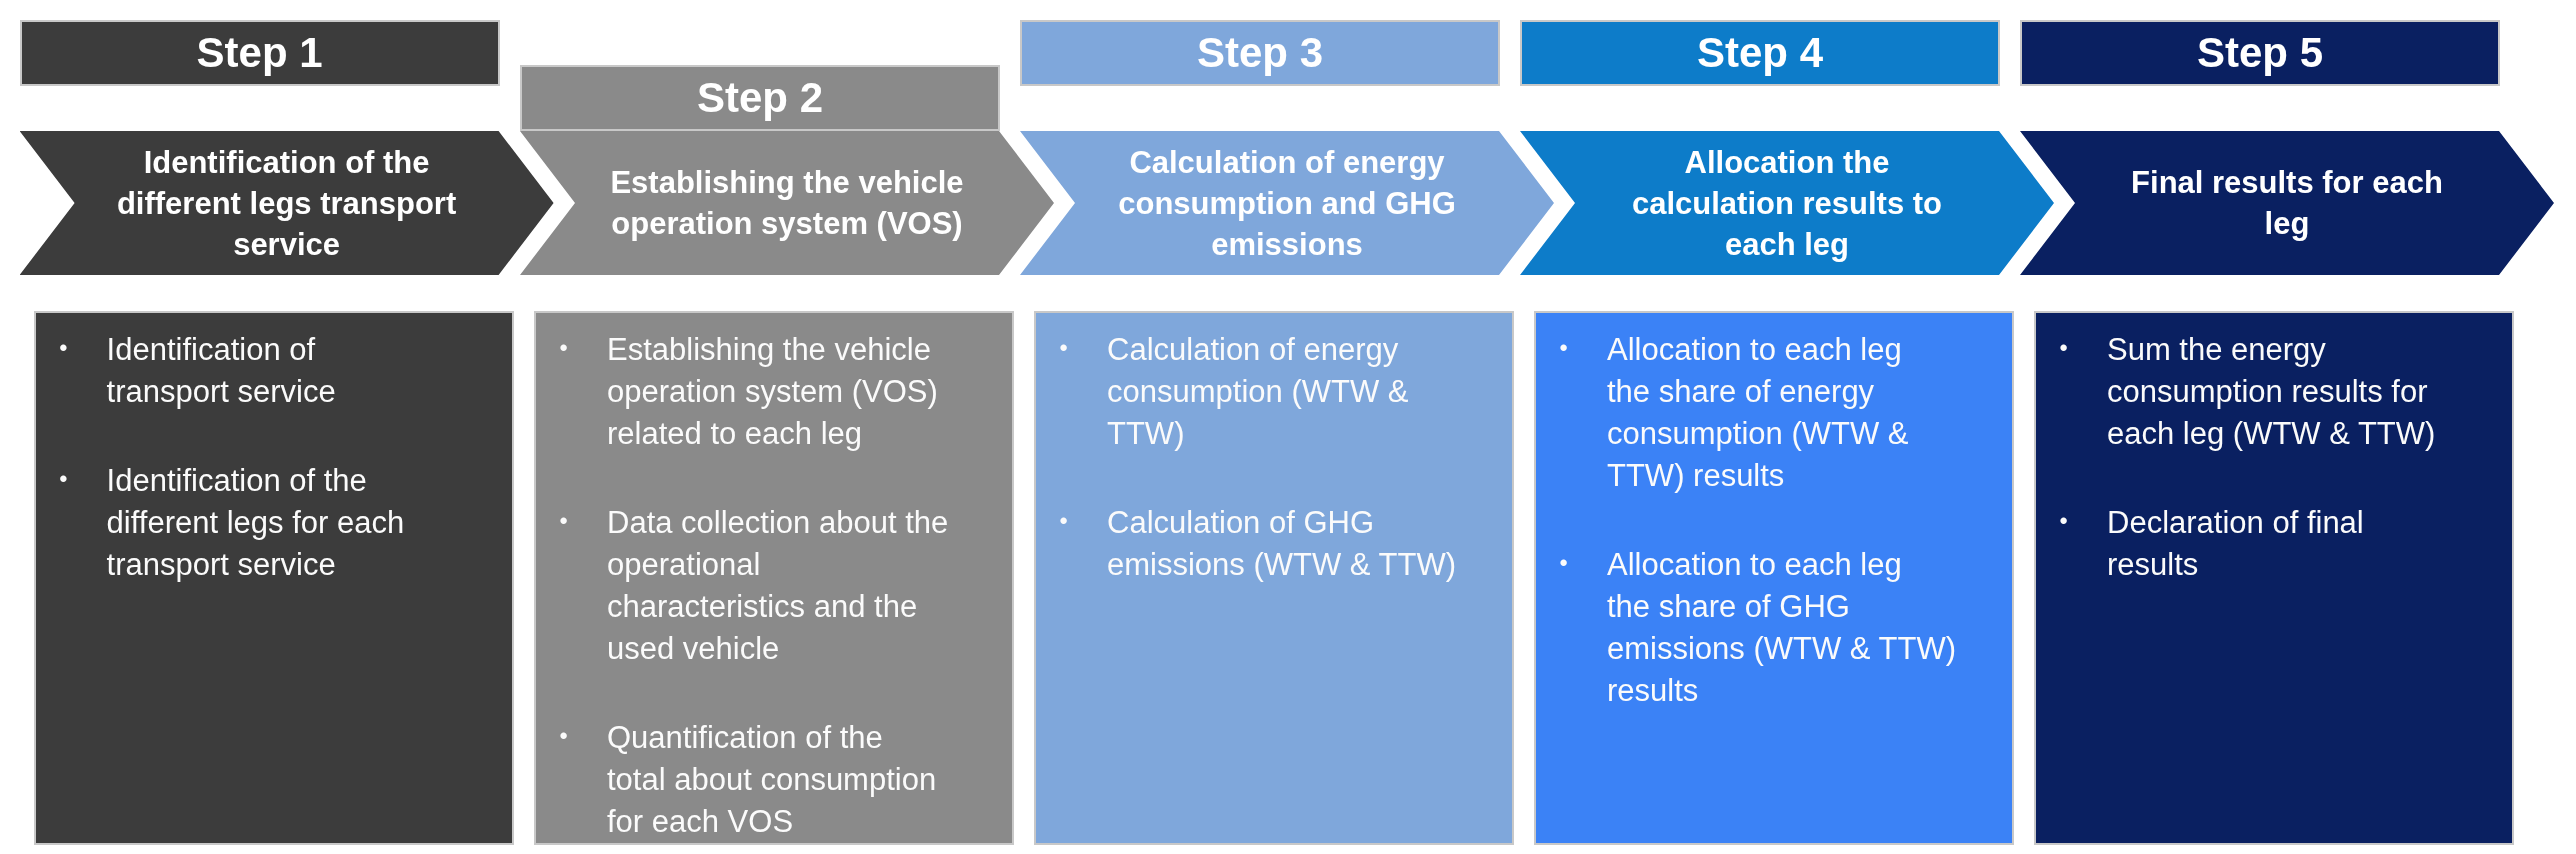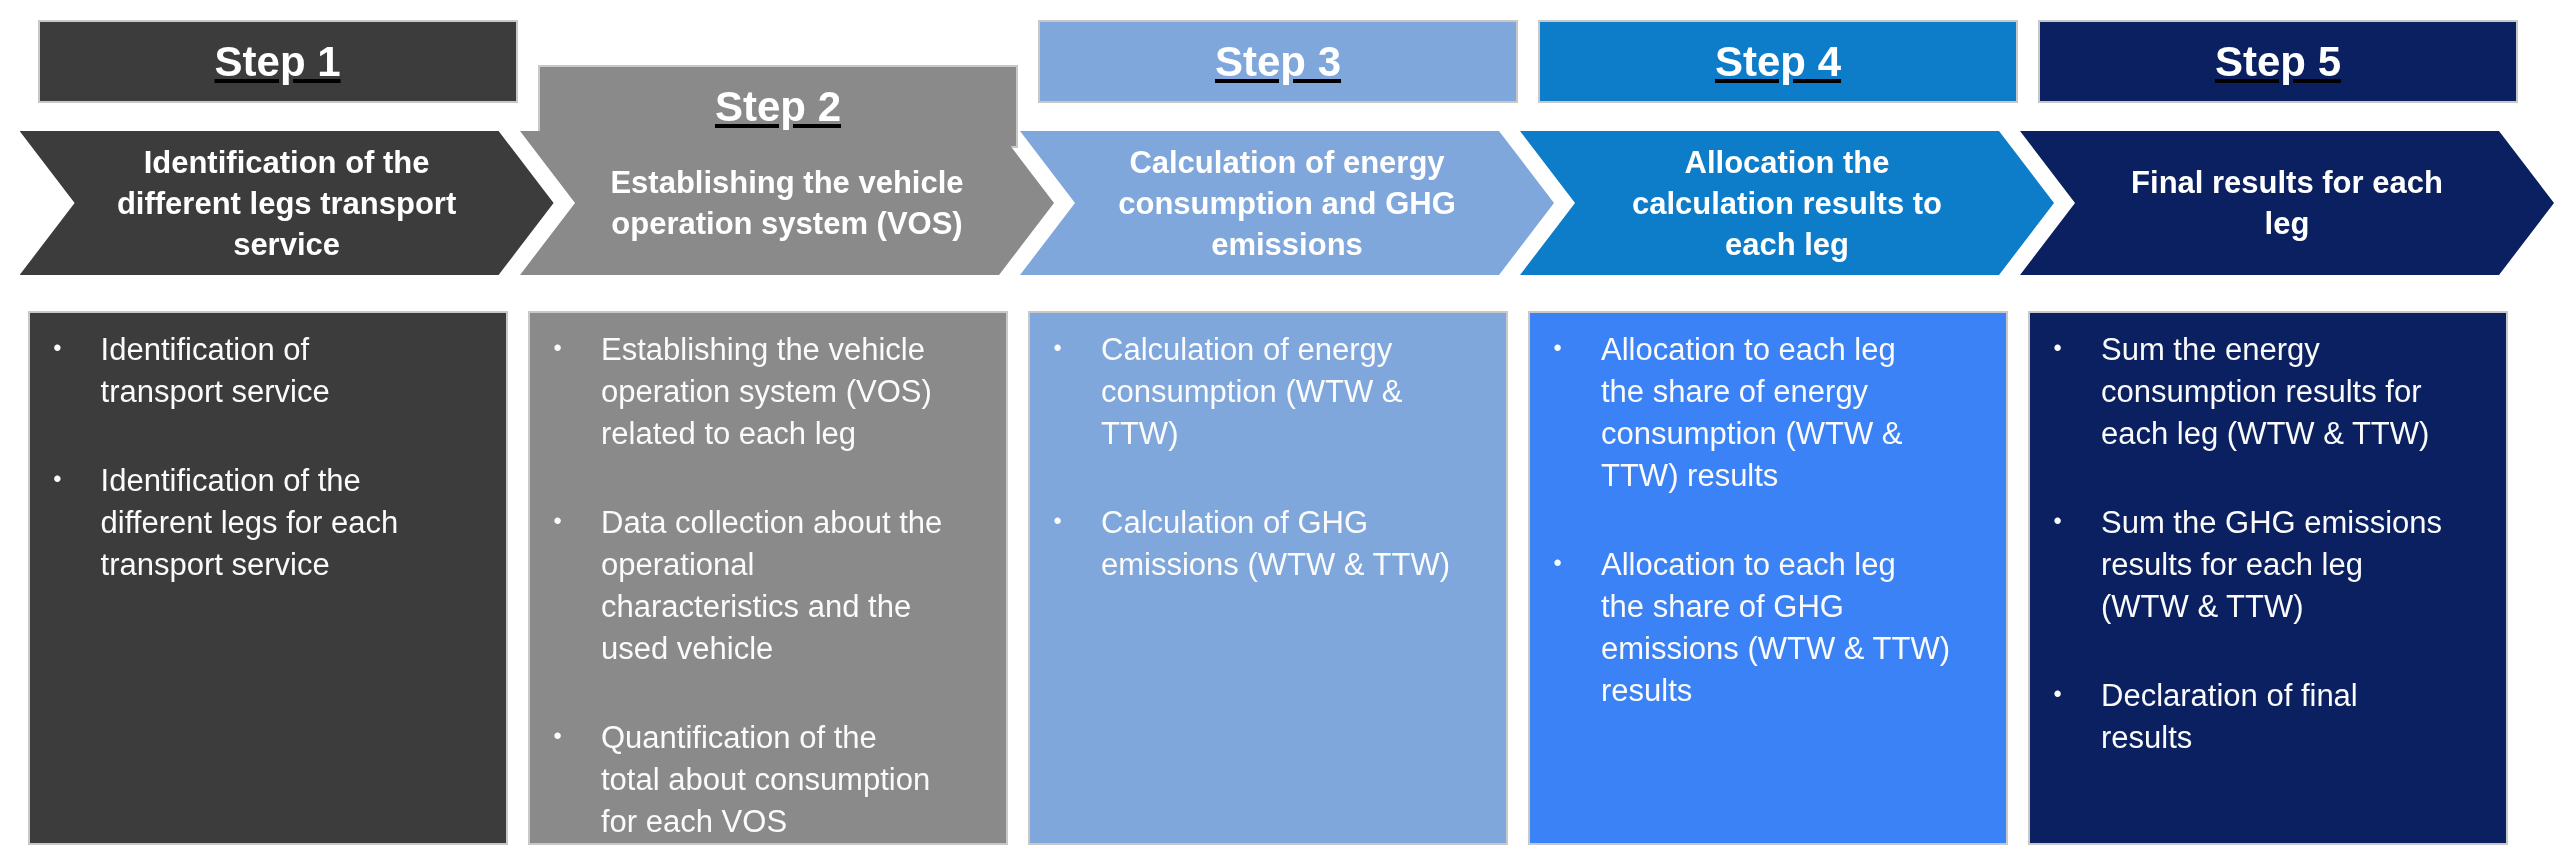--- a/index.html
+++ b/index.html
@@ -13,30 +13,29 @@
   }
   .col {
     position: absolute;
     top: 0;
     width: 480px;
     height: 100%;
   }
   .step-header {
     position: absolute;
     top: 20.3px;
-    left: 18px;
+    left: 0;
     width: 480px;
-    height: 83px;
+    height: 66px;
     box-sizing: border-box;
     border: 2.3px solid #c8c8c8;
     background: #888888;
     display: flex;
     align-items: center;
     justify-content: center;
-    text-decoration: underline;
   }
   .step-label {
     color: #ffffff;
     font-size: 42px;
     font-weight: bold;
     letter-spacing: 0px;
     white-space: nowrap;
   }
   .step-arrow {
     position: absolute;
@@ -56,21 +55,21 @@
     color: #ffffff;
     font-size: 31px;
     font-weight: bold;
     line-height: 41px;
     text-align: center;
     white-space: pre-line;
   }
   .step-body {
     position: absolute;
     top: 311px;
-    left: 8px;
+    left: 14px;
     width: 480px;
     height: 534px;
     box-sizing: border-box;
     border: 2.3px solid #c8c8c8;
     background: #888888;
     padding: 15.7px 15.7px 11px 22px;
   }
   .bullet-list {
     list-style: none;
     margin: 0;
@@ -192,23 +191,20 @@
     </header>
     <div class="step-arrow" style="background-color: rgb(10, 32, 97);">
       <span class="arrow-title">Final results for each
 leg</span>
     </div>
     <div class="step-body" style="background-color: rgb(10, 32, 97);">
       <ul class="bullet-list">
           <li>Sum the energy
 consumption results for
 each leg (WTW &amp; TTW)</li>
-          <li>Sum the GHG emissions
-results for each leg
-(WTW &amp; TTW)</li>
           <li>Declaration of final
 results</li>
         </ul>
     </div>
   </section>
 
 </div>
 
 
 </body></html>

